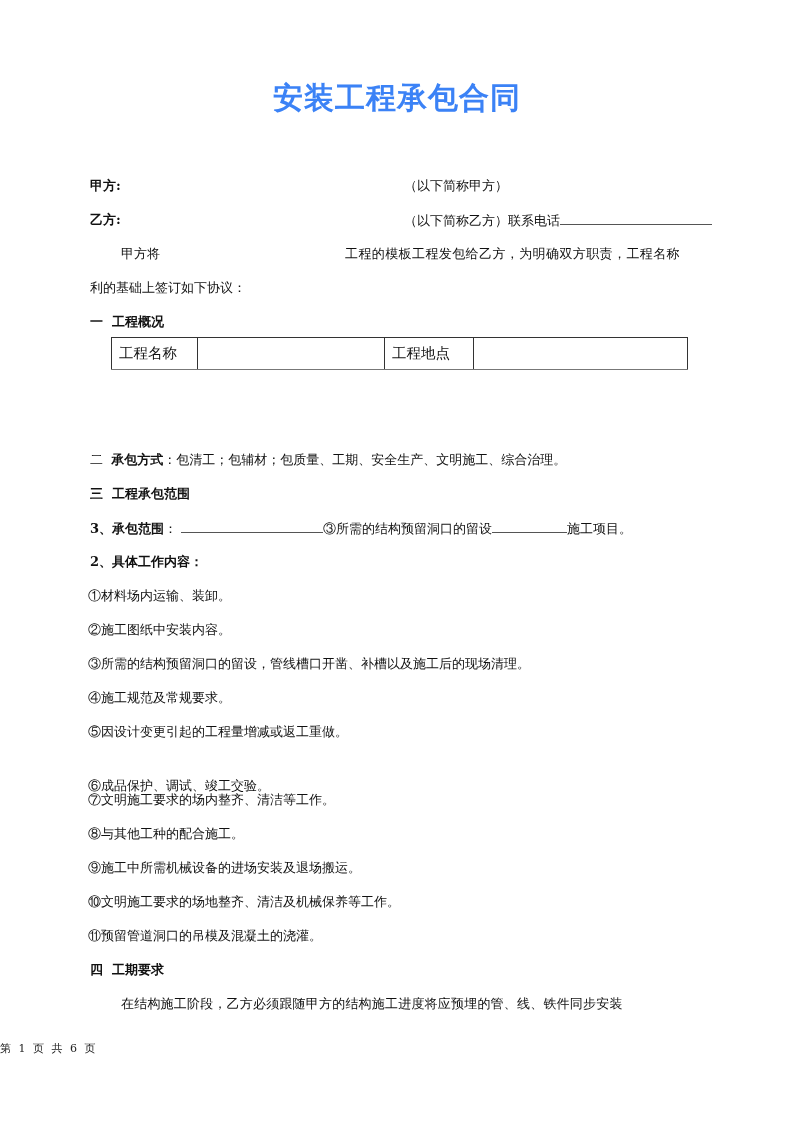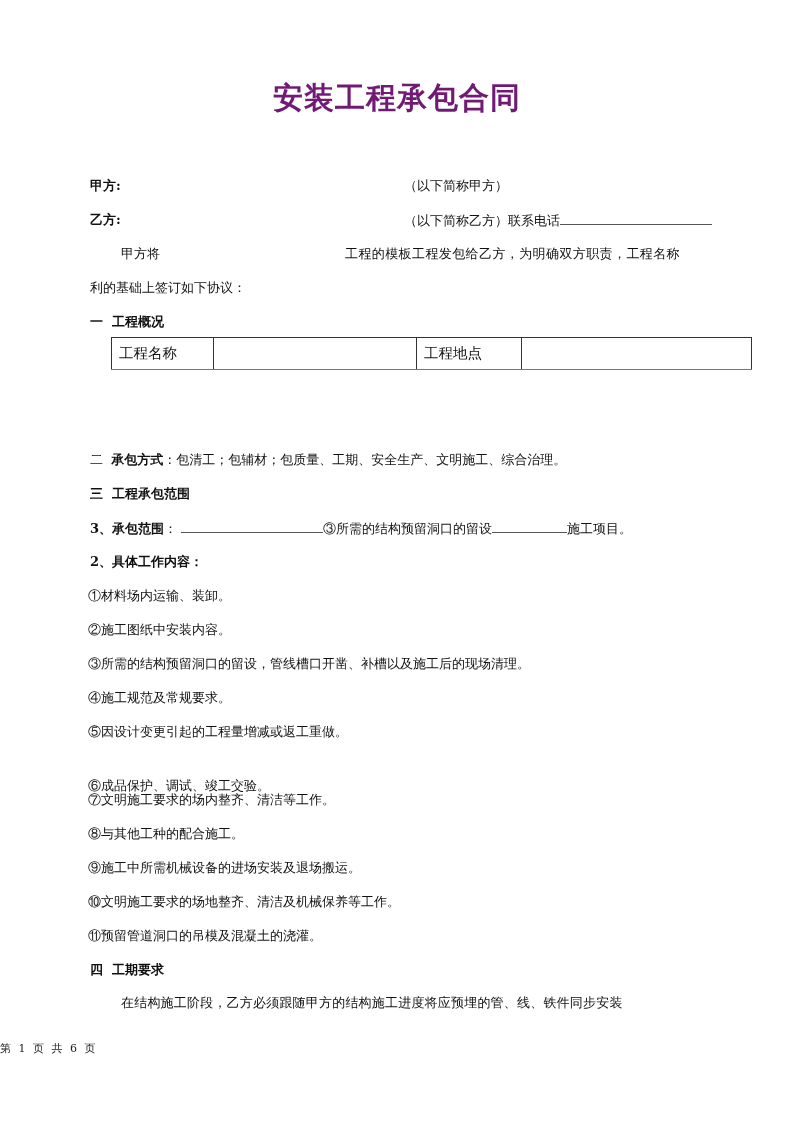--- a/index.html
+++ b/index.html
@@ -1,27 +1,27 @@
 <!DOCTYPE html>
 <html><head>
 <meta charset="utf-8">
 <style>
   html, body { margin: 0; padding: 0; background: #ffffff; }
   body { width: 794px; height: 1123px; position: relative; overflow: hidden;
          font-family: "DejaVu Serif", "Liberation Serif", serif; color: #111; }
   .abs { position: absolute; white-space: nowrap; }
   .title { left: 0; width: 794px; top: 78px; text-align: center;
            font-family: "DejaVu Sans", "Liberation Sans", sans-serif;
-           font-size: 30px; font-weight: bold; letter-spacing: 1px; color: #701a75; }
+           font-size: 30px; font-weight: bold; letter-spacing: 1px; color: #3b82f6; }
   .line { font-size: 13px; line-height: 20px; }
   .bold { font-weight: bold; }
   .ul { display: inline-block; border-bottom: 1.5px solid #555; height: 14px; vertical-align: baseline; }
   table.info { position: absolute; left: 111px; top: 337px; border-collapse: collapse;
                font-size: 14.5px; }
-  table.info td { border: 1.5px solid #333; height: 31px; padding: 0 16px 0 7px; }
+  table.info td { border: 1.5px solid #333; height: 31px; padding: 0 0 0 7px; }
   table.info tr:first-child td { border-bottom-color: #777; }
   .footer { left: 0; width: 794px; top: 1041px; text-align: left; font-size: 11px; letter-spacing: 2px; color: #222; }
 </style>
 </head>
 <body>
 
 <div class="abs title">安装工程承包合同</div>
 
 <div class="abs line bold" style="left:90px; top:176px;">甲方:</div>
 <div class="abs line" style="left:404px; top:176px;">（以下简称甲方）</div>
@@ -66,15 +66,15 @@
 <div class="abs line" style="left:88px; top:688px;">④施工规范及常规要求。</div>
 <div class="abs line" style="left:88px; top:722px;">⑤因设计变更引起的工程量增减或返工重做。</div>
 <div class="abs line" style="left:88px; top:776px;">⑥成品保护、调试、竣工交验。</div>
 <div class="abs line" style="left:88px; top:790px;">⑦文明施工要求的场内整齐、清洁等工作。</div>
 <div class="abs line" style="left:88px; top:824px;">⑧与其他工种的配合施工。</div>
 <div class="abs line" style="left:88px; top:858px;">⑨施工中所需机械设备的进场安装及退场搬运。</div>
 <div class="abs line" style="left:88px; top:892px;">⑩文明施工要求的场地整齐、清洁及机械保养等工作。</div>
 <div class="abs line" style="left:88px; top:926px;">⑪预留管道洞口的吊模及混凝土的浇灌。</div>
 
 <div class="abs line bold" style="left:90px; top:960px; white-space:pre;">四  工期要求</div>
-<div class="abs line" style="left:121px; top:994px; letter-spacing:0.2px;font-family:Liberation Mono, monospace;">在结构施工阶段，乙方必须跟随甲方的结构施工进度将应预埋的管、线、铁件同步安装</div>
+<div class="abs line" style="left:121px; top:994px; letter-spacing:0.2px;">在结构施工阶段，乙方必须跟随甲方的结构施工进度将应预埋的管、线、铁件同步安装</div>
 
 <div class="abs footer">第 1 页 共 6 页</div>
 
 </body></html>

